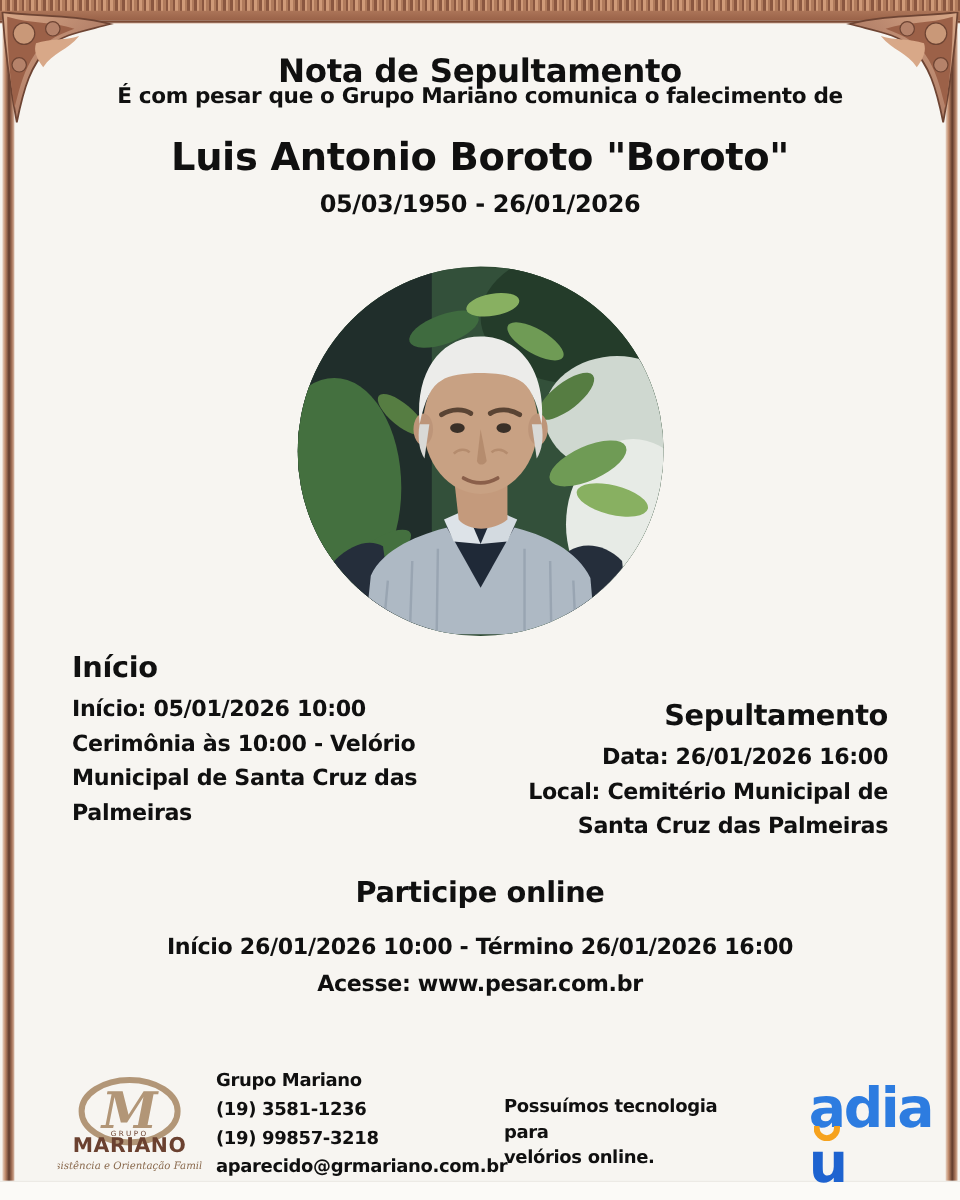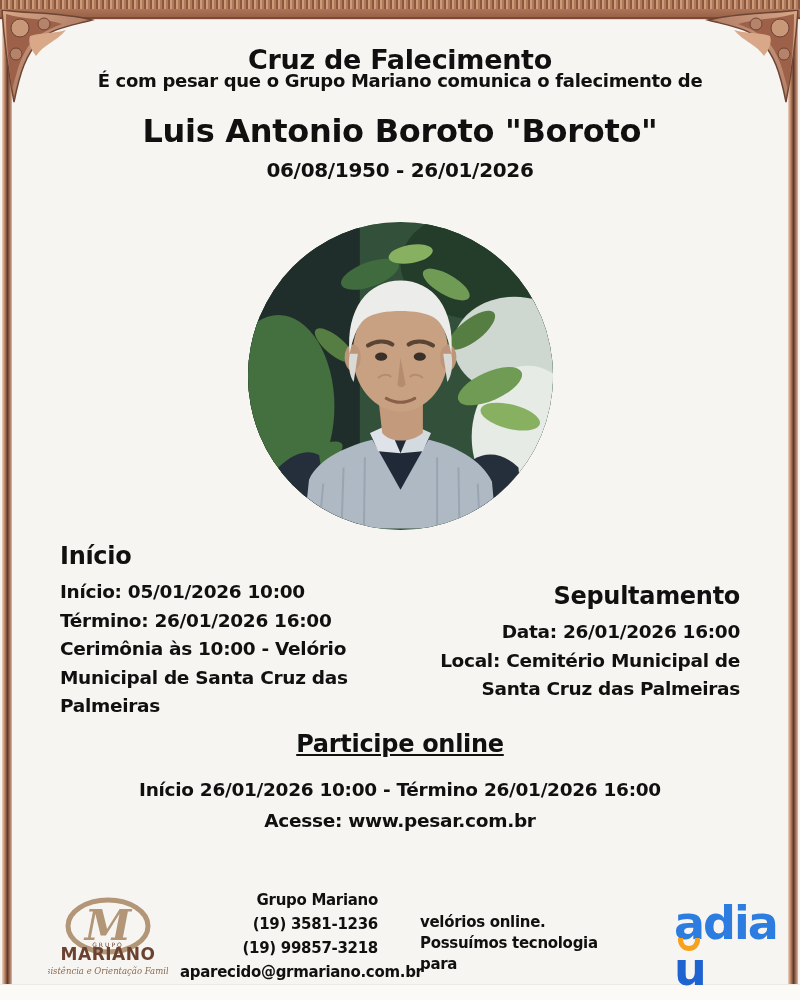--- a/index.html
+++ b/index.html
@@ -46,26 +46,26 @@
   }
   .photo-wrap svg{display:block;width:100%;height:100%;}
   
   .col{position:absolute;top:542px;font-weight:bold;letter-spacing:-0.3px;}
   .col h2{margin:0 0 8px 0;font-size:24px;letter-spacing:-0.3px;}
   .col .line{font-size:18.5px;line-height:28.5px;}
   .col-left{left:60px;width:310px;text-align:left;}
   .col-right{right:60px;width:310px;text-align:right;margin-top:40px;}
   
   .online{position:absolute;left:60px;right:60px;top:730px;text-align:center;font-weight:bold;letter-spacing:-0.3px;}
-  .online h2{margin:0 0 16px 0;font-size:24px;text-decoration:underline;}
+  .online h2{margin:0 0 16px 0;font-size:24px;}
   .online .line{font-size:18.5px;line-height:31px;}
   
   .footer{position:absolute;left:0;right:0;top:886px;height:100px;}
   .mariano-logo{position:absolute;left:48px;top:10px;width:120px;height:82px;}
-  .contact{position:absolute;left:180px;top:2px;width:198px;text-align:right;font-weight:bold;letter-spacing:-0.3px;}
+  .contact{position:absolute;left:180px;top:2px;width:198px;font-weight:bold;letter-spacing:-0.3px;}
   .contact .c-line{font-size:15px;line-height:24px;}
   .contact .c-email{font-size:15px;line-height:24px;}
   .tech-note{
     position:absolute;left:420px;top:26px;width:200px;
     font-weight:bold;font-size:15px;line-height:21px;letter-spacing:-0.3px;
   }
   .adiau{position:absolute;left:638px;top:14px;font-weight:bold;font-size:46px;letter-spacing:-2px;line-height:46px;margin-left:36px;}
   .adiau .adia{color:#2d7ce0;}
   .adiau .u-wrap{position:relative;display:inline-block;color:#1e63d0;}
   .adiau .breve{
@@ -110,24 +110,24 @@
     <path d="M2,0 C30,4 60,2 92,10 C70,16 52,18 40,30 C26,44 20,62 14,92 C8,60 4,30 2,0 Z" fill="url(#cop2)" stroke="#6e4433" stroke-width="1.5"></path>
     <path d="M6,4 C26,10 44,8 62,14 C46,20 34,26 26,40 C18,54 16,66 12,80 C8,52 6,28 6,4 Z" fill="#9c6148"></path>
     <circle cx="20" cy="18" r="9" fill="#c99878" stroke="#6e4433" stroke-width="1"></circle>
     <circle cx="44" cy="14" r="6" fill="#b5826a" stroke="#6e4433" stroke-width="1"></circle>
     <circle cx="16" cy="44" r="6" fill="#b5826a" stroke="#6e4433" stroke-width="1"></circle>
     <path d="M30,26 C42,22 54,24 66,20 C56,32 44,34 36,46 C30,38 28,32 30,26 Z" fill="#d8a888"></path>
   </svg>
 </div>
 <div class="bottom-strip"></div>
 
-<h1 class="headline note-title">Cruz de Falecimento</h1>
+<h1 class="headline note-title">Nota de Sepultamento</h1>
 <div class="headline note-subtitle">É com pesar que o Grupo Mariano comunica o falecimento de</div>
 <div class="headline deceased-name">Luis Antonio Boroto "Boroto"</div>
-<div class="headline life-dates">06/08/1950 - 26/01/2026</div>
+<div class="headline life-dates">05/03/1950 - 26/01/2026</div>
 
 <div class="photo-wrap">
   <svg viewBox="0 0 300 300" xmlns="http://www.w3.org/2000/svg">
 
     <rect x="0" y="0" width="300" height="300" fill="#33503a"></rect>
     <rect x="0" y="0" width="110" height="300" fill="#202e2b"></rect>
     <ellipse cx="30" cy="180" rx="55" ry="90" fill="#44703f"></ellipse>
     <ellipse cx="230" cy="40" rx="80" ry="55" fill="#243c2a"></ellipse>
     <ellipse cx="262" cy="120" rx="60" ry="48" fill="#cfd8d0"></ellipse>
     <ellipse cx="275" cy="210" rx="55" ry="70" fill="#e7ebe6"></ellipse>
@@ -167,21 +167,20 @@
     <path d="M150,132 L147,158 C148,162 153,162 155,158 Z" fill="#b58c6e"></path>
     <path d="M136,172 C145,177 155,177 164,172" stroke="#8a5f4a" stroke-width="3" fill="none" stroke-linecap="round"></path>
     <path d="M128,152 C132,148 138,148 141,151" stroke="#b58c6e" stroke-width="2" fill="none"></path>
     <path d="M159,151 C162,148 168,148 172,152" stroke="#b58c6e" stroke-width="2" fill="none"></path>
   </svg>
 </div>
 
 <div class="col col-left">
   <h2>Início</h2>
   <div class="line">Início: 05/01/2026 10:00</div>
-  <div class="line">Término: 26/01/2026 16:00</div>
   <div class="line">Cerimônia às 10:00 - Velório Municipal de Santa Cruz das Palmeiras</div>
 </div>
 
 <div class="col col-right">
   <h2>Sepultamento</h2>
   <div class="line">Data: 26/01/2026 16:00</div>
   <div class="line">Local: Cemitério Municipal de Santa Cruz das Palmeiras</div>
 </div>
 
 <div class="online">
@@ -203,21 +202,21 @@
   </div>
 
   <div class="contact">
     <div class="c-line">Grupo Mariano</div>
     <div class="c-line">(19) 3581-1236</div>
     <div class="c-line">(19) 99857-3218</div>
     <div class="c-email">aparecido@grmariano.com.br</div>
   </div>
 
   <div class="tech-note">
+    <div>Possuímos tecnologia para</div>
     <div>velórios online.</div>
-    <div>Possuímos tecnologia para</div>
   </div>
 
   <div class="adiau">
     <span class="adia">adia</span><span class="u-wrap"><span class="breve"></span><span>u</span></span>
   </div>
 
 </div>
 
 </body></html>

